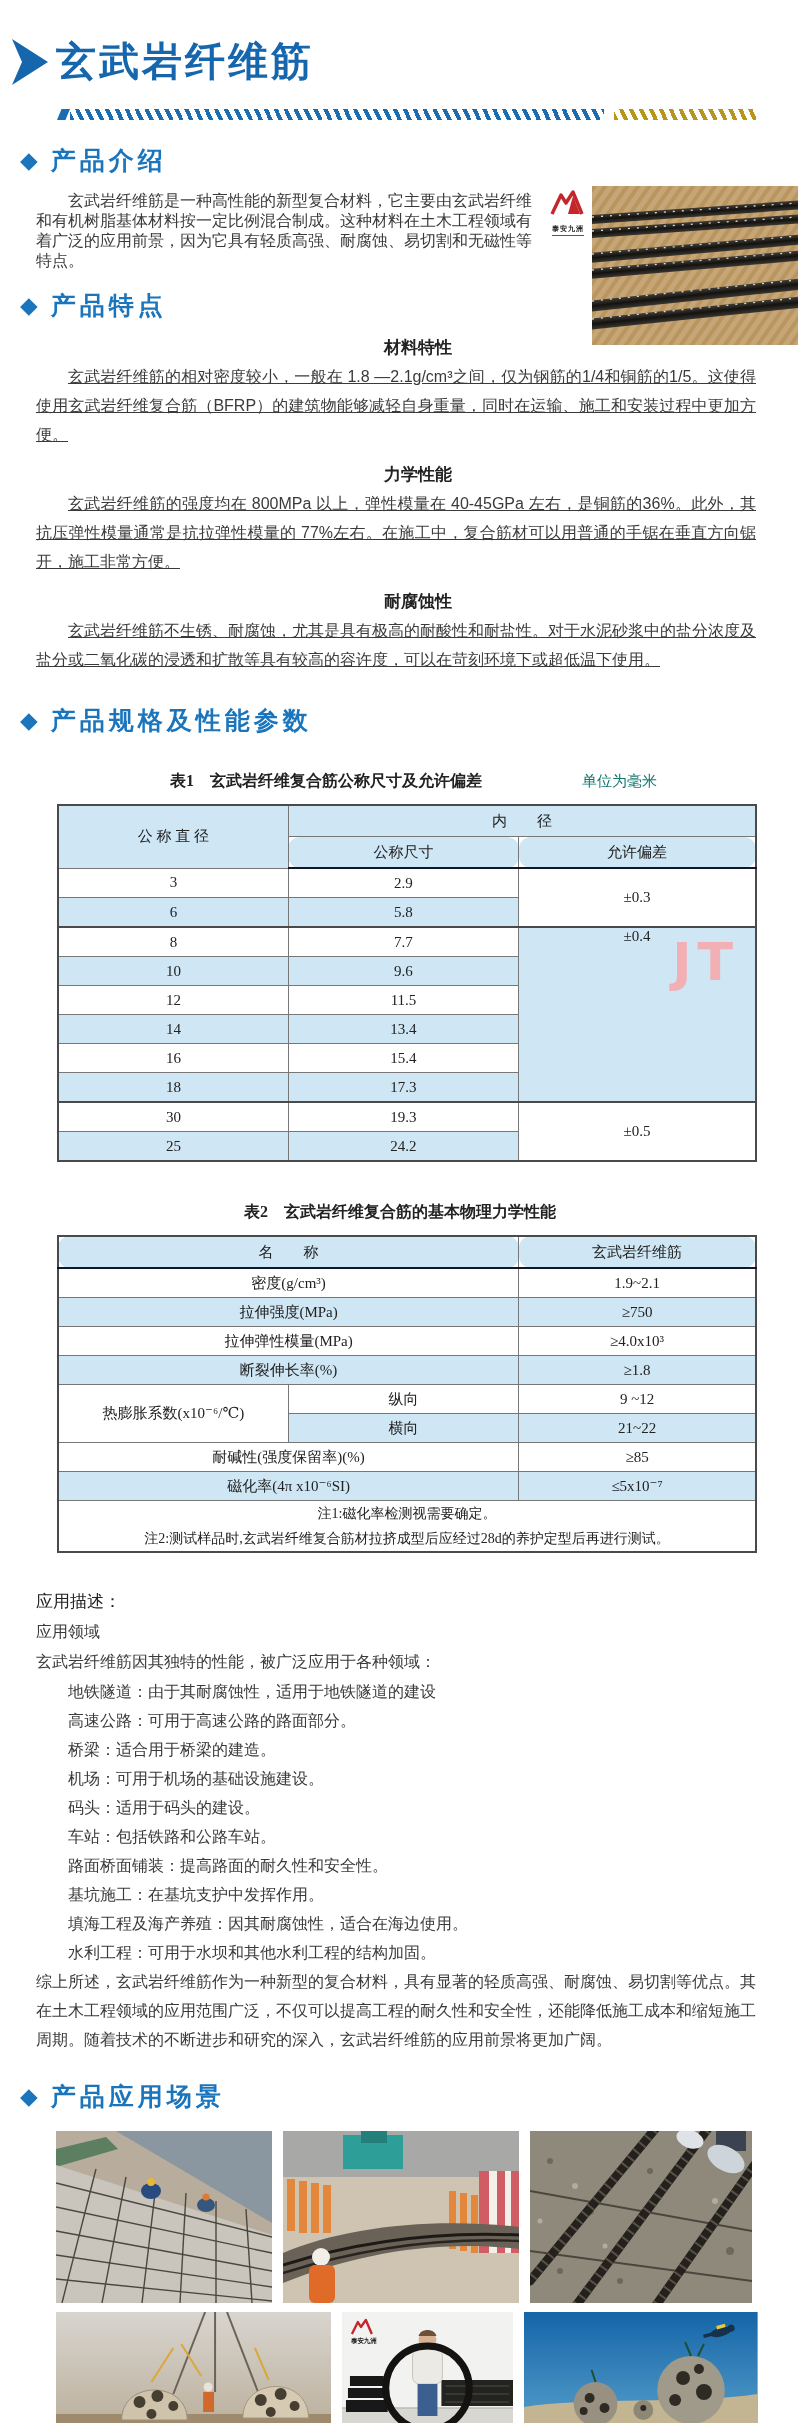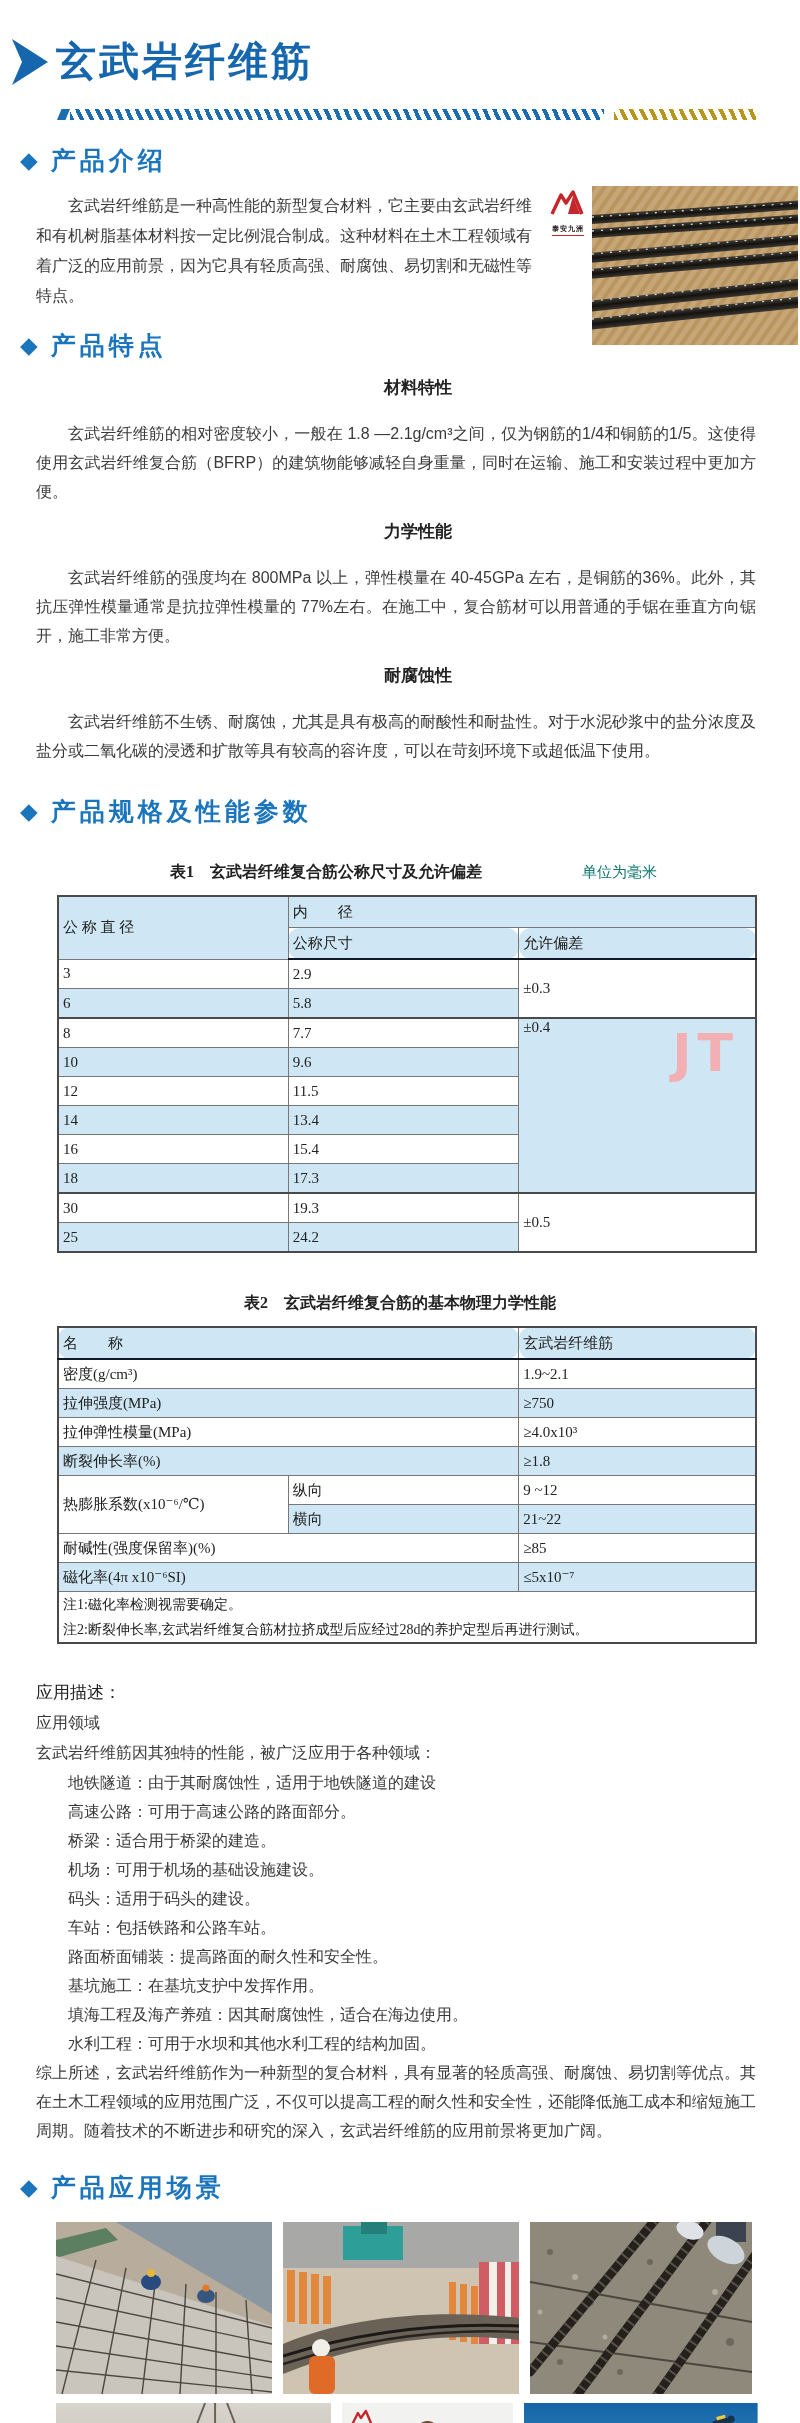--- a/index.html
+++ b/index.html
@@ -18,42 +18,42 @@
   .div-gap { width:10px; }
   .stripes-gold { flex:1; background:repeating-linear-gradient(65deg,#b6961b 0 4px,rgba(0,0,0,0) 4px 9px); }
 
   
   .sec-head { display:flex; align-items:center; margin:24px 0 0 20px; }
   .diamond { color:#1b75bc; font-size:23px; margin-right:13px; line-height:1; }
   .sec-title { color:#1b75bc; font-size:25px; font-weight:bold; letter-spacing:4px; }
 
   
   .para { font-size:16px; line-height:29px; text-align:justify; text-indent:2em; color:#3a3a3a; }
-  .intro-para { margin:14px 0 0 36px; width:496px; line-height:30px; }
+  .intro-para { margin:14px 0 0 36px; width:496px; line-height:20px; }
   .feat-sub { margin:14px 0 0 36px; font-size:17px; font-weight:bold; color:#222;text-align:center; }
-  .feat-para { margin:20px 44px 0 36px; }
+  .feat-para { margin:3px 44px 0 36px;text-decoration:underline; }
 
   
   .brand-logo { position:absolute; left:543px; top:190px; width:50px; text-align:center; }
   .brand-logo svg { width:40px; height:27px; display:block; margin:0 auto; }
   .brand-logo-text { font-size:7px; font-weight:bold; color:#222; letter-spacing:1px; border-bottom:1.5px solid #c5262c; display:inline-block; padding-bottom:1px; }
   .product-photo { position:absolute; left:592px; top:186px; width:206px; height:159px; }
   .product-photo svg { width:100%; height:100%; display:block; }
 
   
   .tbl1-caption { margin:34px 0 0 170px; display:flex; gap:100px; align-items:baseline;
                   font-family:"Liberation Serif","DejaVu Serif",serif; }
   .tbl-title { font-size:16px; font-weight:bold; color:#222; }
   .tbl-unit { font-size:15px; color:#0f766e; }
   .tbl2-caption { margin:40px 0 0 0; text-align:center; font-size:16px; font-weight:bold; color:#222;
                   font-family:"Liberation Serif","DejaVu Serif",serif; }
   table.spec { border-collapse:collapse; width:700px; margin:12px 0 0 57px;
                font-family:"Liberation Serif","DejaVu Serif",serif; font-size:15px; color:#222;
                border:2px solid #4a4a4a; }
-  table.spec td { border:1px solid #777; height:28px; padding:0 4px; }
+  table.spec td { border:1px solid #777; text-align:center; height:28px; padding:0 4px; }
   table.spec tr.hdr td { background:#cfe6f4; height:30px; }
   tr.white td { background:#ffffff; }
   tr.blue td  { background:#cfe6f4; }
   td.cell-blue { background:#cfe6f4 !important; }
   td.cell-white { background:#ffffff !important; }
   tr.hdr2 td { border-bottom:2px solid #0f172a;border-radius:12px; }
   tr.gstart td { border-top:2px solid #4a4a4a; }
   td.tol-mid { position:relative; vertical-align:top; padding-top:24px; }
   .jt-mark { position:absolute; right:16px; top:4px; font-family:"DejaVu Sans",sans-serif;
              font-size:52px; font-weight:bold; color:#f2afb4; letter-spacing:6px; }
@@ -273,21 +273,21 @@
         <td colspan="2">耐碱性(强度保留率)(%)</td>
         <td>≥85</td>
       </tr>
       <tr class="blue">
         <td colspan="2">磁化率(4π x10⁻⁶SI)</td>
         <td>≤5x10⁻⁷</td>
       </tr>
       <tr class="white">
         <td colspan="3" class="notes-cell">
           <div>注1:磁化率检测视需要确定。</div>
-          <div>注2:断裂伸长率,玄武岩纤维复合筋材拉挤成型后应经过28d的养护定型后再进行测试。</div>
+          <div>注2:测试样品时,玄武岩纤维复合筋材拉挤成型后应经过28d的养护定型后再进行测试。</div>
         </td>
       </tr>
     </tbody>
   </table>
 
   <div class="app-block">
     <div class="app-heading">应用描述：</div>
     <div class="app-sub">应用领域</div>
     <div class="app-intro">玄武岩纤维筋因其独特的性能，被广泛应用于各种领域：</div>
     <ul class="app-list">

